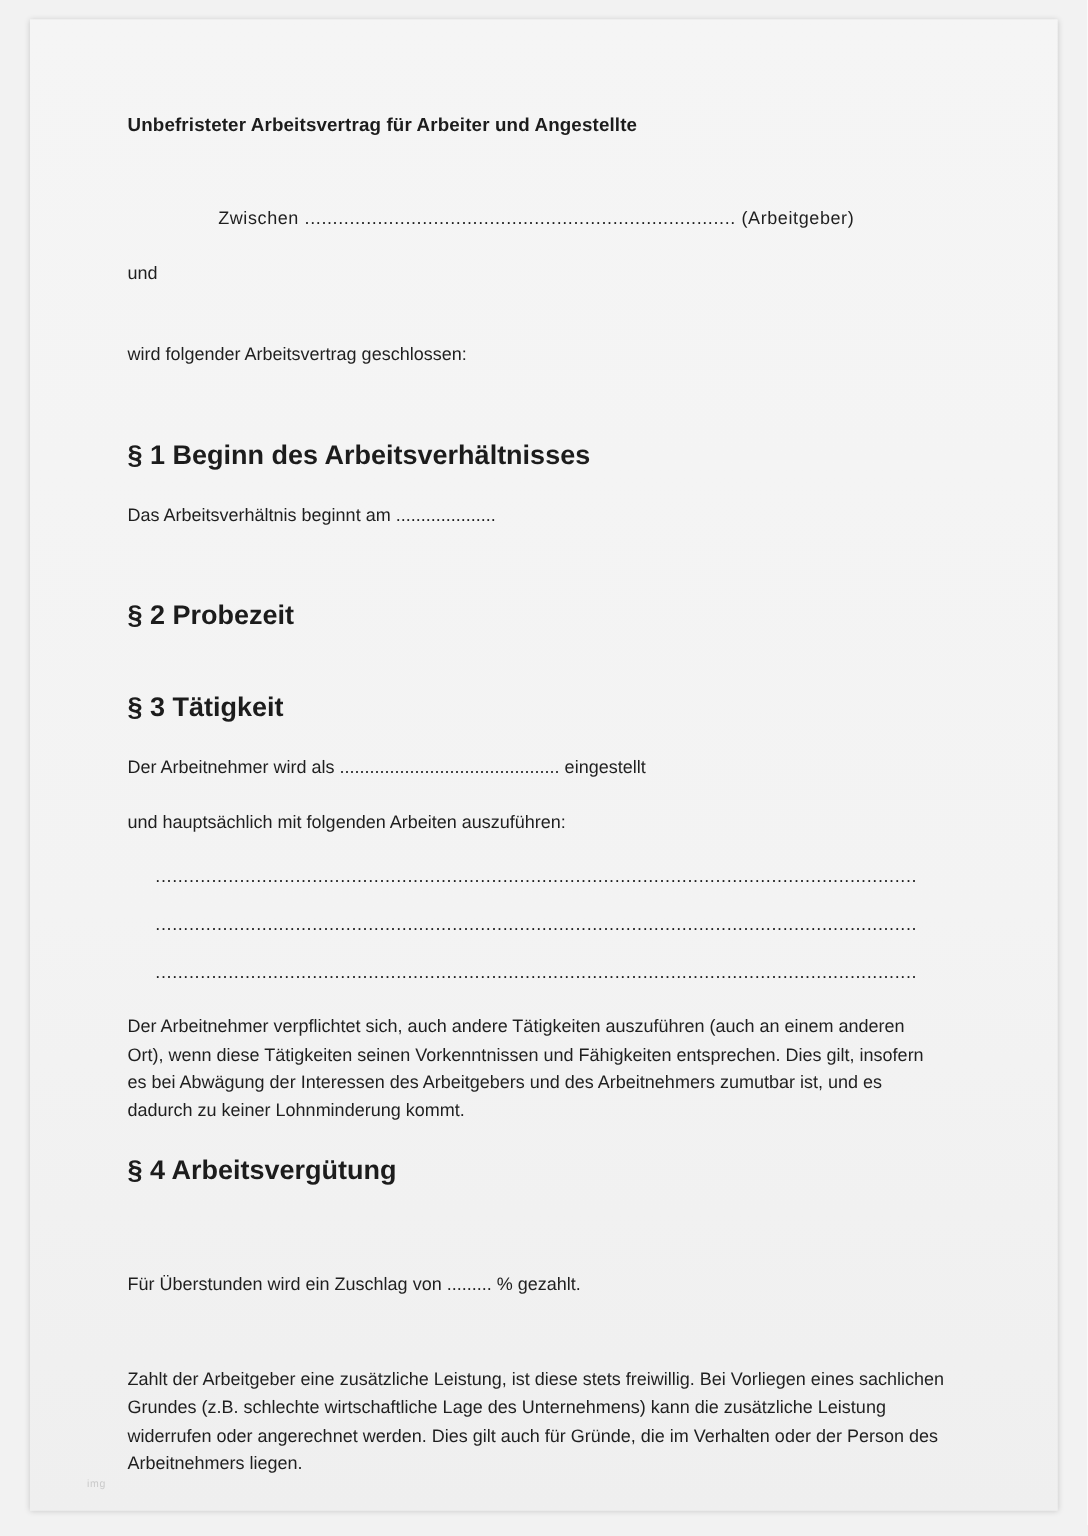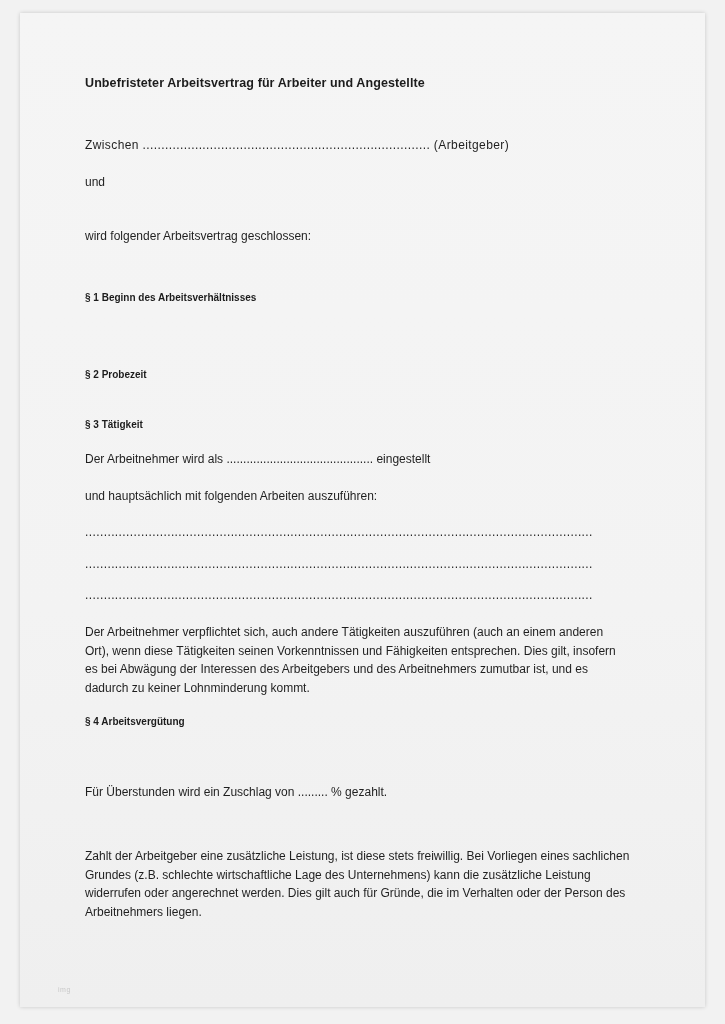--- a/index.html
+++ b/index.html
@@ -49,36 +49,37 @@
     margin: 0 0 0 0;
     line-height: 1.3;
   }
   p.para {
     font-size: 12px;
     line-height: 1.55;
     margin: 0;
     color: #1f1f1f;
   }
   .sec-head {
-    font-size: 10px;
+    font-size: 18px;
     font-weight: bold;
     margin: 0;
     line-height: 1.4;
   }
   .gap-xl { height: 45px; }
   .gap-md { height: 18px; }
   .gap-sm { height: 13px; }
   .dotline {
     font-size: 12px;
     line-height: 1.55;
     letter-spacing: 0.4px;
     margin: 0;
     color: #1f1f1f;
     white-space: nowrap;
     overflow: hidden;
+    text-align: center;
   }
   .footer-mark {
     position: absolute;
     left: 38px;
     bottom: 14px;
     font-size: 7px;
     color: #c9c9c9;
     letter-spacing: 0.5px;
   }
 </style>
@@ -102,20 +103,21 @@
         <div class="gap-md"></div>
         <div class="gap-md"></div>
         <p class="para">wird folgender Arbeitsvertrag geschlossen:</p>
       </div>
 
       <div class="gap-xl"></div>
 
       <div class="block">
         <p class="sec-head">§ 1 Beginn des Arbeitsverhältnisses</p>
         <div class="gap-md"></div>
+        <p class="para">Das Arbeitsverhältnis beginnt am ....................</p>
       </div>
 
       <div class="gap-xl"></div>
 
       <div class="block">
         <p class="sec-head">§ 2 Probezeit</p>
         <div class="gap-md"></div>
       </div>
 
       <div class="gap-md"></div>

